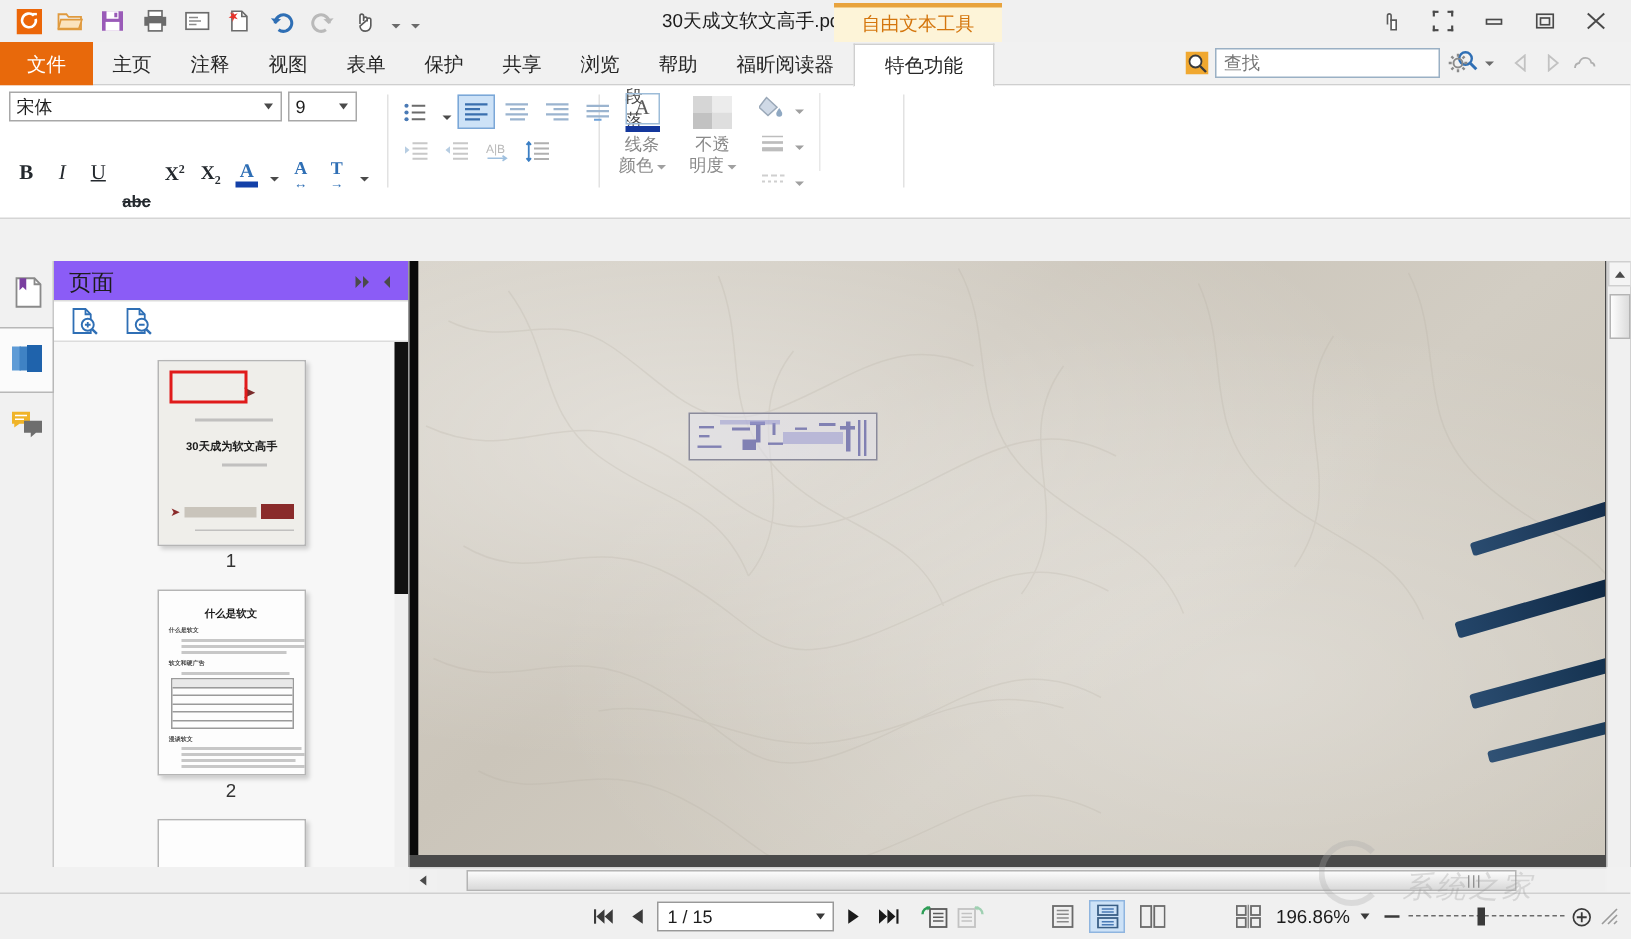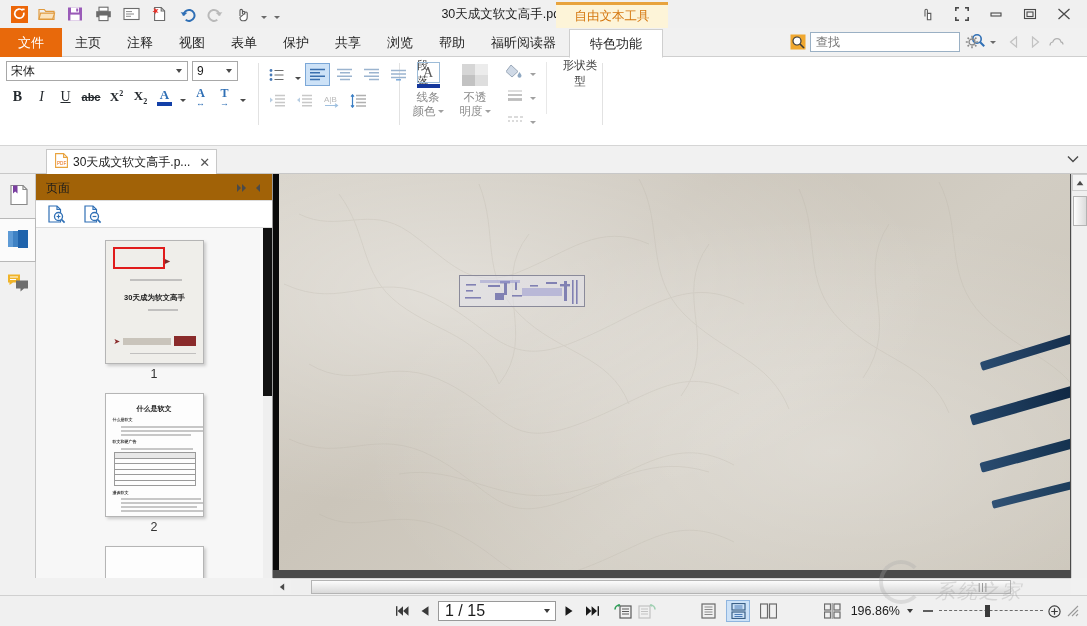--- a/index.html
+++ b/index.html
@@ -94,21 +94,21 @@
   .combo .cval { flex: 1; white-space: nowrap; overflow: hidden; }
   .combo .carr { width: 12px; display:flex;align-items:center;justify-content:center; }
   .combo .carr i { width:0;height:0;border-left:3.5px solid transparent;border-right:3.5px solid transparent;border-top:4px solid #4a4a4a;}
   .fontname { width: 182px; }
   .fontsize { width: 46px; }
   .fontrow2 { display: flex; align-items: center; gap: 1px; }
   .fbtn {
     width: 23px; height: 22px; display: flex; align-items: center; justify-content: center;
     font-size: 13px; color: #24292e; position: relative;
   }
-  .fbtn.wide { width: 26px; }
+  .fbtn.wide { width: 26px; margin-top: 38px; }
   .dd { width: 11px; height: 22px; display:flex;align-items:flex-end;justify-content:center; padding-bottom:6px;}
   .dd i { width:0;height:0;border-left:3px solid transparent;border-right:3px solid transparent;border-top:3.5px solid #4a4a4a;}
 
   
   .prow { display: flex; align-items: center; gap: 2px; margin-bottom: 3px; }
   .pbtn { width: 25px; height: 23px; display:flex;align-items:center;justify-content:center; }
   .pbtn.sel { background: #cde2f7; border: 1px solid #7ba7d7; }
 
   
   .srow { display: flex; align-items: flex-start; gap: 3px; }
@@ -145,21 +145,21 @@
   .stripbtn.sel { background: #fbfbfb; border: 1px solid #b8b8b8; border-left: none; }
 
   
   .pagespanel {
     position: absolute; left: 36px; top: 174px; width: 237px; height: 404px;
     background: #f7f7f7; border-right: 1px solid #9a9a9a;
     display: flex; flex-direction: column;
   }
   .panelhdr {
     height: 26px; display: flex; align-items: center; padding: 2px 6px 0 10px;
-    font-size: 12px; color: #1c1c1c; background: #a16207;
+    font-size: 15px; color: #1c1c1c; background: #8b5cf6;
   }
   .panelhdr .phtitle { flex: 1; }
   .phbtn { width: 16px; height: 20px; display:flex;align-items:center;justify-content:center; }
   .paneltools {
     height: 28px; background: #fff; border-top: 1px solid #dcdcdc; border-bottom: 1px solid #dcdcdc;
     display: flex; align-items: center; padding-left: 10px; gap: 16px;
   }
   .ptool { width: 20px; height: 20px; display:flex;align-items:center;justify-content:center; }
   .thumbs { flex: 1; overflow: hidden; position: relative; background: #f7f7f7; }
   .thumbitem {
@@ -228,21 +228,21 @@
   .statusbar {
     position: absolute; left: 0; top: 595px; width: 1087px; height: 31px;
     background: #f0f0f0; border-top: 1px solid #d0d0d0;
     display: flex; align-items: center;
   }
   .sbleft { width: 420px; }
   .navgroup { display:flex; align-items:center; gap: 3px; }
   .nbtn { width: 20px; height: 22px; display:flex;align-items:center;justify-content:center; }
   .pagebox {
     width: 118px; height: 20px; background:#fff; border:1px solid #999;
-    display:flex; align-items:center; padding: 0 2px 0 6px; font-size: 16px; color:#1c1c1c;
+    display:flex; align-items:center; padding: 0 2px 0 6px; font-size: 12px; color:#1c1c1c;
   }
   .pagebox .pv { flex: 1; }
   .vmgroup { display:flex; align-items:center; gap: 6px; margin-left: 40px; }
   .vmbtn { width: 24px; height: 22px; display:flex;align-items:center;justify-content:center; }
   .vmbtn.sel { background: #cde2f7; border: 1px solid #8fb5df; }
   .zoomgroup { display:flex; align-items:center; gap: 3px; margin-left: auto; padding-right: 6px; }
   .zoomval { font-size: 12.5px; color:#1c1c1c; min-width: 56px; text-align:right; }
   .slider { width: 104px; height: 16px; position: relative; display:flex; align-items:center; }
   .sltrack { position:absolute; left:0; right:0; top: 7px; height:2px; border-top: 1px dashed #6a6a6a; }
   .slhandle { position:absolute; left: 46px; top: 2px; width: 5px; height: 12px; background:#3a3a3a; }
@@ -677,43 +677,24 @@
               <div class="dd">
                   <i style="border-top-color:#a0a0a0;"></i>
                 </div>
             </div>
           </div>
 
           <div style="width:1px;background:#e8e8e8;margin:2px 5px 0 5px;height:52px;"></div>
 
         </div>
       </div>
-      <div class="glabel">形状类型</div>
     </div>
     <div class="gsep"></div>
   </div>
 
-  <div class="doctabbar">
-    <div class="doctab">
-      <span>
-        <svg width="13" height="15" viewBox="0 0 13 15">
-            <path d="M.6 .6h8l3.8 3.8v10H.6z" fill="#fff" stroke="#e8a33d" stroke-width="1.1"></path>
-            <path d="M8.6 .6v3.8h3.8" fill="none" stroke="#e8a33d" stroke-width="1.1"></path>
-            <text x="2" y="12" font-size="4.6" fill="#e8690b" font-family="Liberation Sans">PDF</text>
-          </svg>
-      </span>
-      <span>30天成文软文高手.p...</span>
-      <span class="tclose">✕</span>
-    </div>
-    <span class="chevdown">
-      <svg width="12" height="8" viewBox="0 0 12 8">
-          <path d="M1 1.5l5 5 5-5" fill="none" stroke="#4a4a4a" stroke-width="1.4"></path>
-        </svg>
-    </span>
-  </div>
 
   <div class="iconstrip">
     <div class="stripbtn">
       <span>
         <svg width="21" height="22" viewBox="0 0 21 22">
             <path d="M3 1.5h12l4 4v15H3z" fill="#fff" stroke="#8a8a8a" stroke-width="1.2"></path>
             <path d="M15 1.5v4h4" fill="none" stroke="#8a8a8a" stroke-width="1.2"></path>
             <path d="M5 1.5h4.5v8L7.2 7.4 5 9.5z" fill="#7a3fa0"></path>
           </svg>
       </span>

